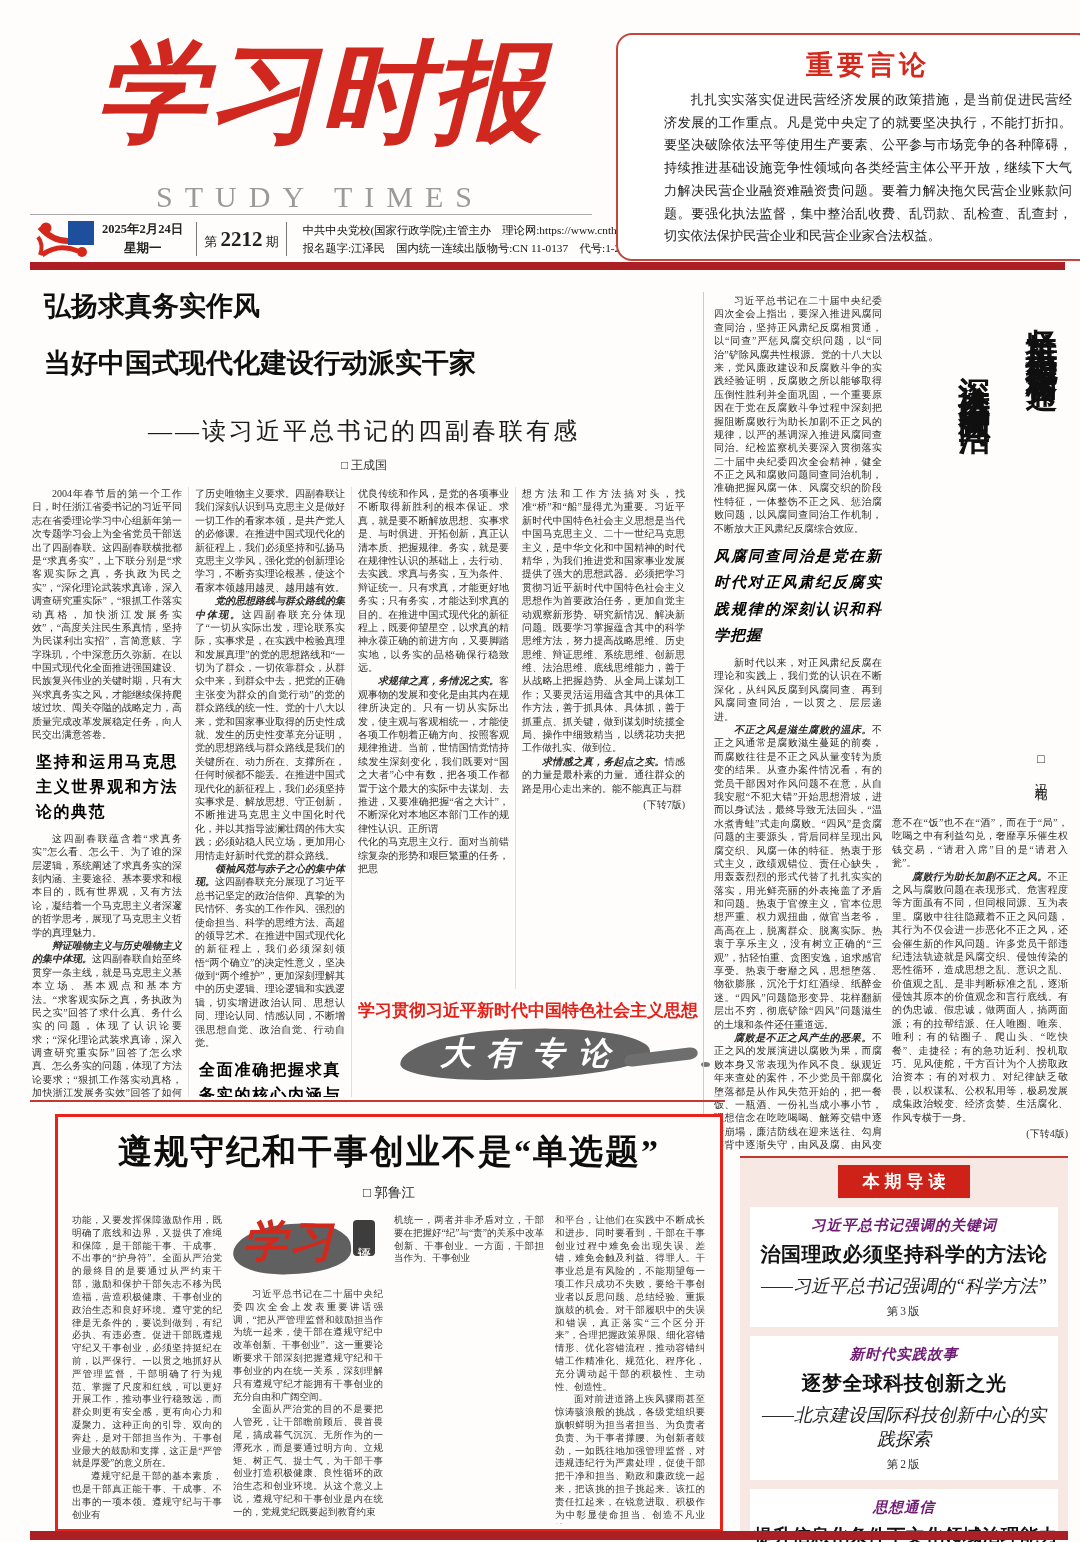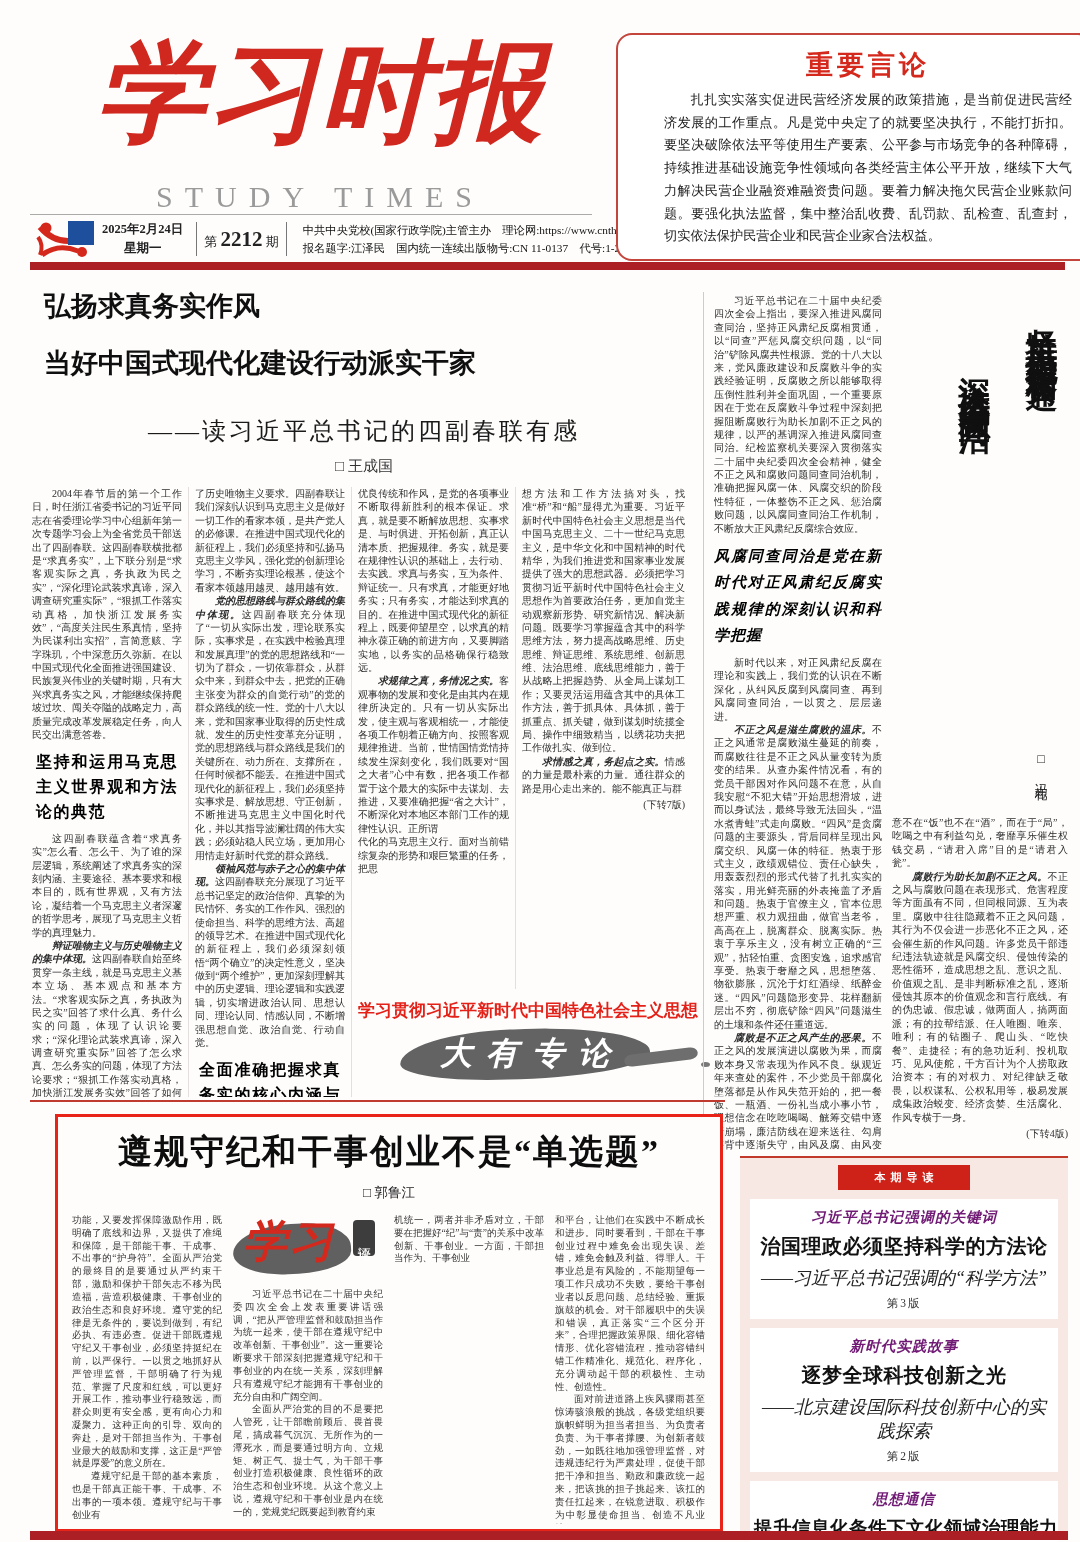--- a/index.html
+++ b/index.html
@@ -26,21 +26,21 @@
 
   
   .remarks{left:616px;top:33px;width:448px;height:224px;border:2px solid #c4453c;border-radius:16px;background:#fff;padding-left:26px;}
   .remarks h2{text-align:center;font-size:27px;color:#d5281c;letter-spacing:4px;margin:12px 0 6px;font-weight:700;}
   .remarks p{margin:0 20px;font-size:13.2px;line-height:1.72;text-align:justify;text-indent:2em;color:#1a1a1a;}
 
   
   .main-head{left:44px;top:293px;width:668px;text-align:left;font-size:27px;font-weight:700;color:#0f0f0f;line-height:1.0;}
   .main-head2{top:350px;}
   .main-dek{left:30px;top:415px;width:668px;text-align:center;font-size:24px;letter-spacing:3px;color:#1a1a1a;}
-  .main-byline{left:30px;top:457px;width:668px;text-align:center;font-size:15px;color:#333;}
+  .main-byline{left:30px;top:457px;width:668px;text-align:center;font-size:12px;color:#333;}
   .main-cols{left:32px;top:487px;width:666px;height:612px;display:flex;}
   .mcol{width:151px;height:610px;overflow:hidden;font-size:10px;line-height:1.34;text-align:justify;
         color:#2e2e2e;padding-right:6px;margin-right:6px;border-right:1px solid #e4dedc;}
   .mcol p{margin:0;text-indent:2em;}
   .mcol p.cont{text-indent:0;}
   .lead{font-weight:700;font-style:italic;}
   .mcol h3{font-size:16px;font-weight:700;line-height:1.55;letter-spacing:1.5px;margin:9px 4px 7px;color:#000;text-align:justify;}
   .colwrap{width:340px;display:flex;flex-direction:column;}
   .colwrap .row{display:flex;height:502px;}
   .colwrap .row .mcol{height:502px;}
@@ -87,21 +87,21 @@
   .com-logo .blob{position:absolute;left:0;top:8px;width:118px;height:50px;background:#606060;
                   border-radius:55% 45% 50% 50%/60% 55% 45% 50%;transform:rotate(-3deg);}
   .com-logo .xuexi{position:absolute;left:10px;top:-4px;font-size:44px;font-weight:700;font-style:italic;
                    color:#d5281c;letter-spacing:2px;}
   .com-logo .tag{position:absolute;right:6px;top:4px;width:22px;height:36px;background:#3d3d3d;color:#fff;
                  font-size:13px;writing-mode:vertical-rl;display:flex;align-items:center;justify-content:center;
                  border-radius:4px;letter-spacing:2px;}
 
   
   .guide{left:740px;top:1156px;width:328px;height:384px;background:#f7e8e4;border-top:2px solid #c0392b;box-sizing:border-box;}
-  .g-tab{width:132px;margin:7px auto 0;background:#ce2218;color:#fff;text-align:center;font-size:11px;
+  .g-tab{width:132px;margin:7px auto 0;background:#ce2218;color:#fff;text-align:center;font-size:17px;
          font-weight:700;letter-spacing:5px;text-indent:5px;padding:5px 0;}
   .g-card{background:#fff;margin:9px 10px;text-align:center;padding:9px 4px 8px;}
   .g-kicker{color:#701a75;font-size:14.5px;font-style:italic;letter-spacing:1px;font-weight:600;}
   .g-title{font-size:20px;font-weight:800;color:#111;margin-top:6px;white-space:nowrap;letter-spacing:0.5px;}
   .g-title.sm{font-size:18.5px;}
   .g-sub{font-size:18px;font-style:italic;color:#222;margin-top:6px;font-family:Liberation Serif, serif;}
   .g-page{font-size:11.5px;color:#333;margin-top:6px;letter-spacing:2px;}
 </style>
 </head>
 <body>

